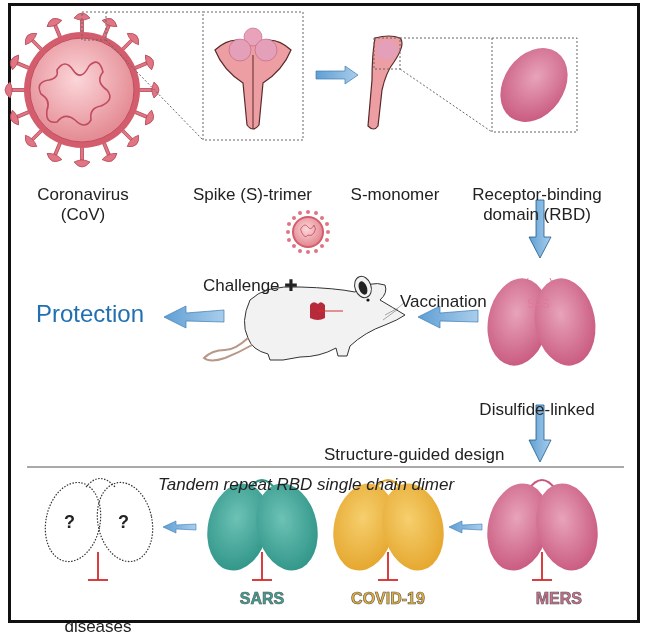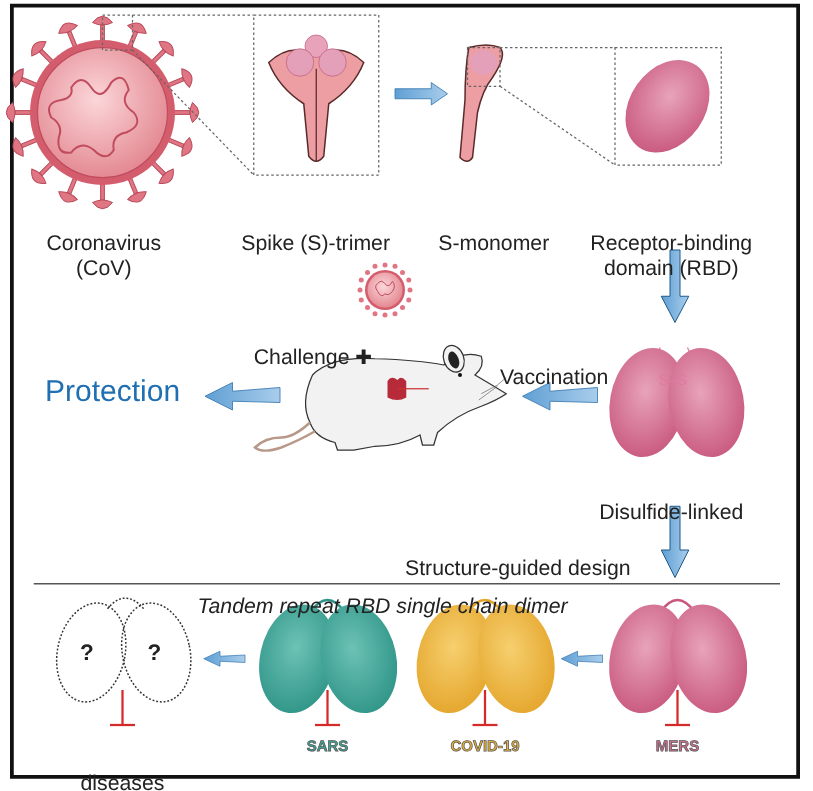--- a/index.html
+++ b/index.html
@@ -1,21 +1,21 @@
 <!DOCTYPE html>
 <html><head>
 <meta charset="utf-8">
 <style>
   html,body{margin:0;padding:0;background:#fff;}
   body{width:650px;height:633px;position:relative;overflow:hidden;font-family:"Liberation Sans",sans-serif;}
   .frame{position:absolute;left:8px;top:3px;width:632px;height:620px;border:3px solid #111;box-sizing:border-box;background:#fff;}
   svg{position:absolute;left:0;top:0;}
   .lbl{position:absolute;color:#222;font-size:17px;text-align:center;line-height:20px;white-space:nowrap;margin-top:32px;}
   .prot{position:absolute;color:#1f6fb2;font-size:24px;}
-  .dis{position:absolute;font-size:12px;font-weight:bold;text-align:center;-webkit-text-stroke:0.6px #555;}
+  .dis{position:absolute;font-size:16px;font-weight:bold;text-align:center;-webkit-text-stroke:0.6px #555;}
   .q{position:absolute;font-size:18px;font-weight:bold;color:#222;}
 </style>
 </head>
 <body>
 
 <div class="frame"></div>
 
 <svg width="650" height="633">
   <defs>
     <radialGradient id="gPink" cx="45%" cy="40%" r="65%">
@@ -264,13 +264,13 @@
 <div class="lbl" style="left:158px;top:443px;font-style:italic;">Tandem repeat RBD single chain dimer</div>
 
 <div class="q" style="left:64px;top:512px;">?</div>
 <div class="q" style="left:118px;top:512px;">?</div>
 
 <div class="lbl" style="left:24px;top:585px;width:148px;">
   <div>diseases</div>
 </div>
 <div class="dis" style="left:222px;top:590px;width:80px;color:#3aa394;">SARS</div>
 <div class="dis" style="left:338px;top:590px;width:100px;color:#eab23a;">COVID-19</div>
-<div class="dis" style="left:502px;top:590px;width:80px;color:#cf6e8f;">MERS</div>
+<div class="dis" style="left:502px;top:590px;width:80px;color:#cf6e8f;text-align:right;">MERS</div>
 
 </body></html>

